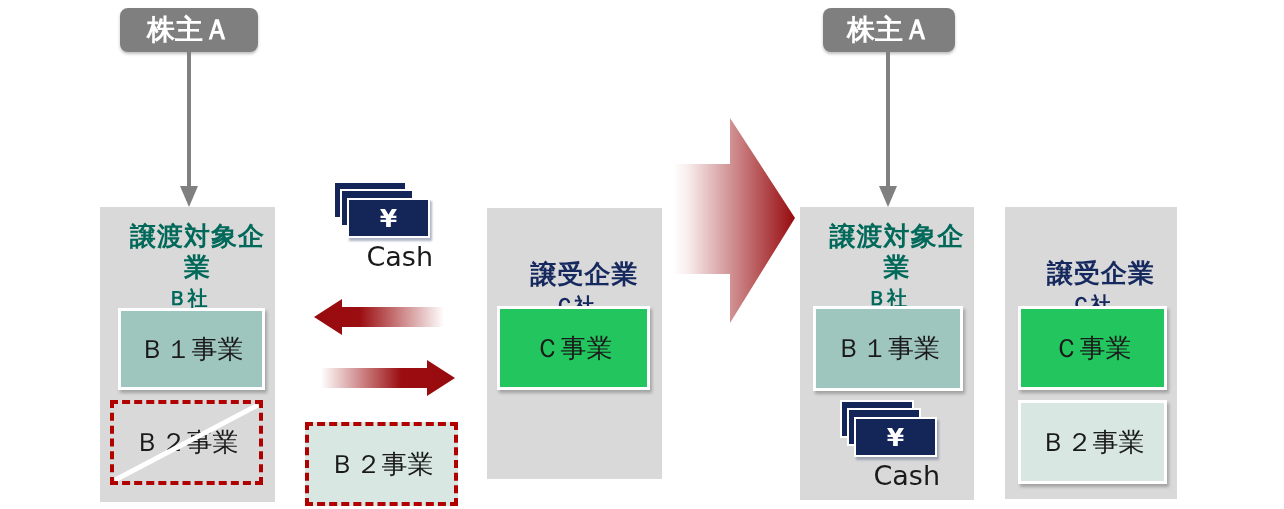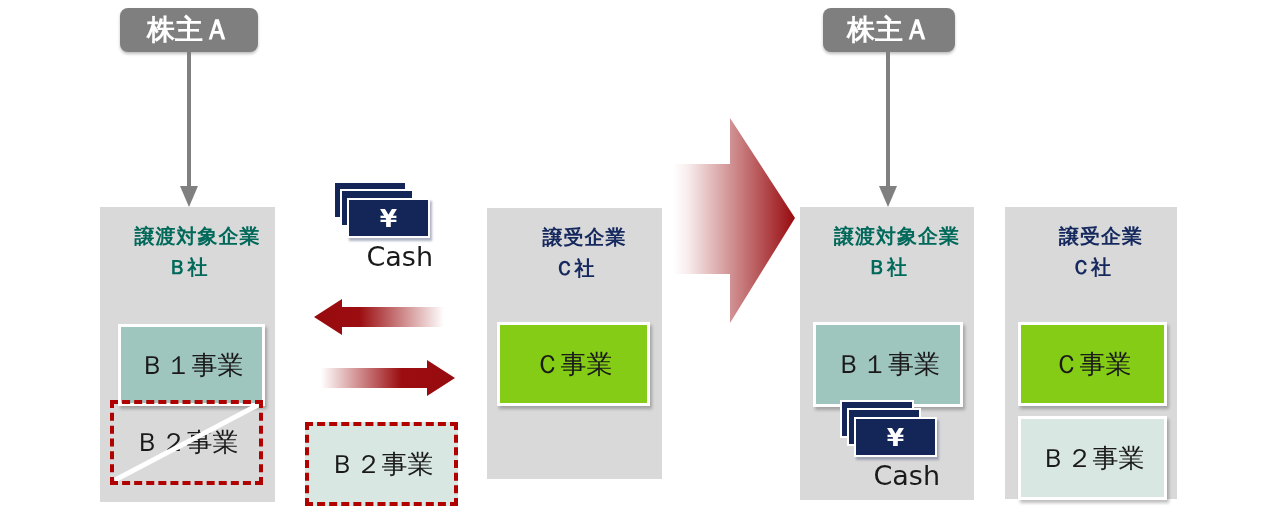--- a/index.html
+++ b/index.html
@@ -10,31 +10,31 @@
   .abs{position:absolute;box-sizing:border-box;}
   
   .shareholder{
     background:#7f7f7f;border-radius:8px;color:#ffffff;font-weight:bold;font-size:28px;
     display:flex;align-items:center;justify-content:center;
     box-shadow:0 2px 3px rgba(0,0,0,.25);
   }
   
   .container{background:#d9d9d9;text-align:center;}
   .container-title{padding-top:14px;font-weight:bold;line-height:31px;}
-  .title-line1{font-size:20px;letter-spacing:1px;padding-left:20px;}
+  .title-line1{font-size:26px;letter-spacing:1px;padding-left:20px;}
   .title-line2{font-size:20px;}
   .teal{color:#00695a;}
-  .navy{color:#16295f;}
+  .navy{color:#16295f;margin-top:37px;}
   
   .unit{
     border:3px solid #ffffff;display:flex;align-items:center;justify-content:center;
-    font-size:26px;color:#1a1a1a;box-shadow:2px 3px 3px rgba(0,0,0,.25);margin-top:16px;
+    font-size:26px;color:#1a1a1a;box-shadow:2px 3px 3px rgba(0,0,0,.25);
   }
   .bg-teal{background:#9fc5bf;}
-  .bg-bluegray{background:#84cc16;}
+  .bg-bluegray{background:#22c55e;}
   .bg-mint{background:#d8e7e2;}
   
   .dashed{
     border:4px dashed #b00000;display:flex;align-items:center;justify-content:center;
     font-size:26px;color:#1a1a1a;
   }
   .strike{position:absolute;left:0;top:0;width:100%;height:100%;pointer-events:none;}
   
   .bill{position:absolute;box-sizing:border-box;background:#142558;border:2px solid #ffffff;}
   .bill-front{

